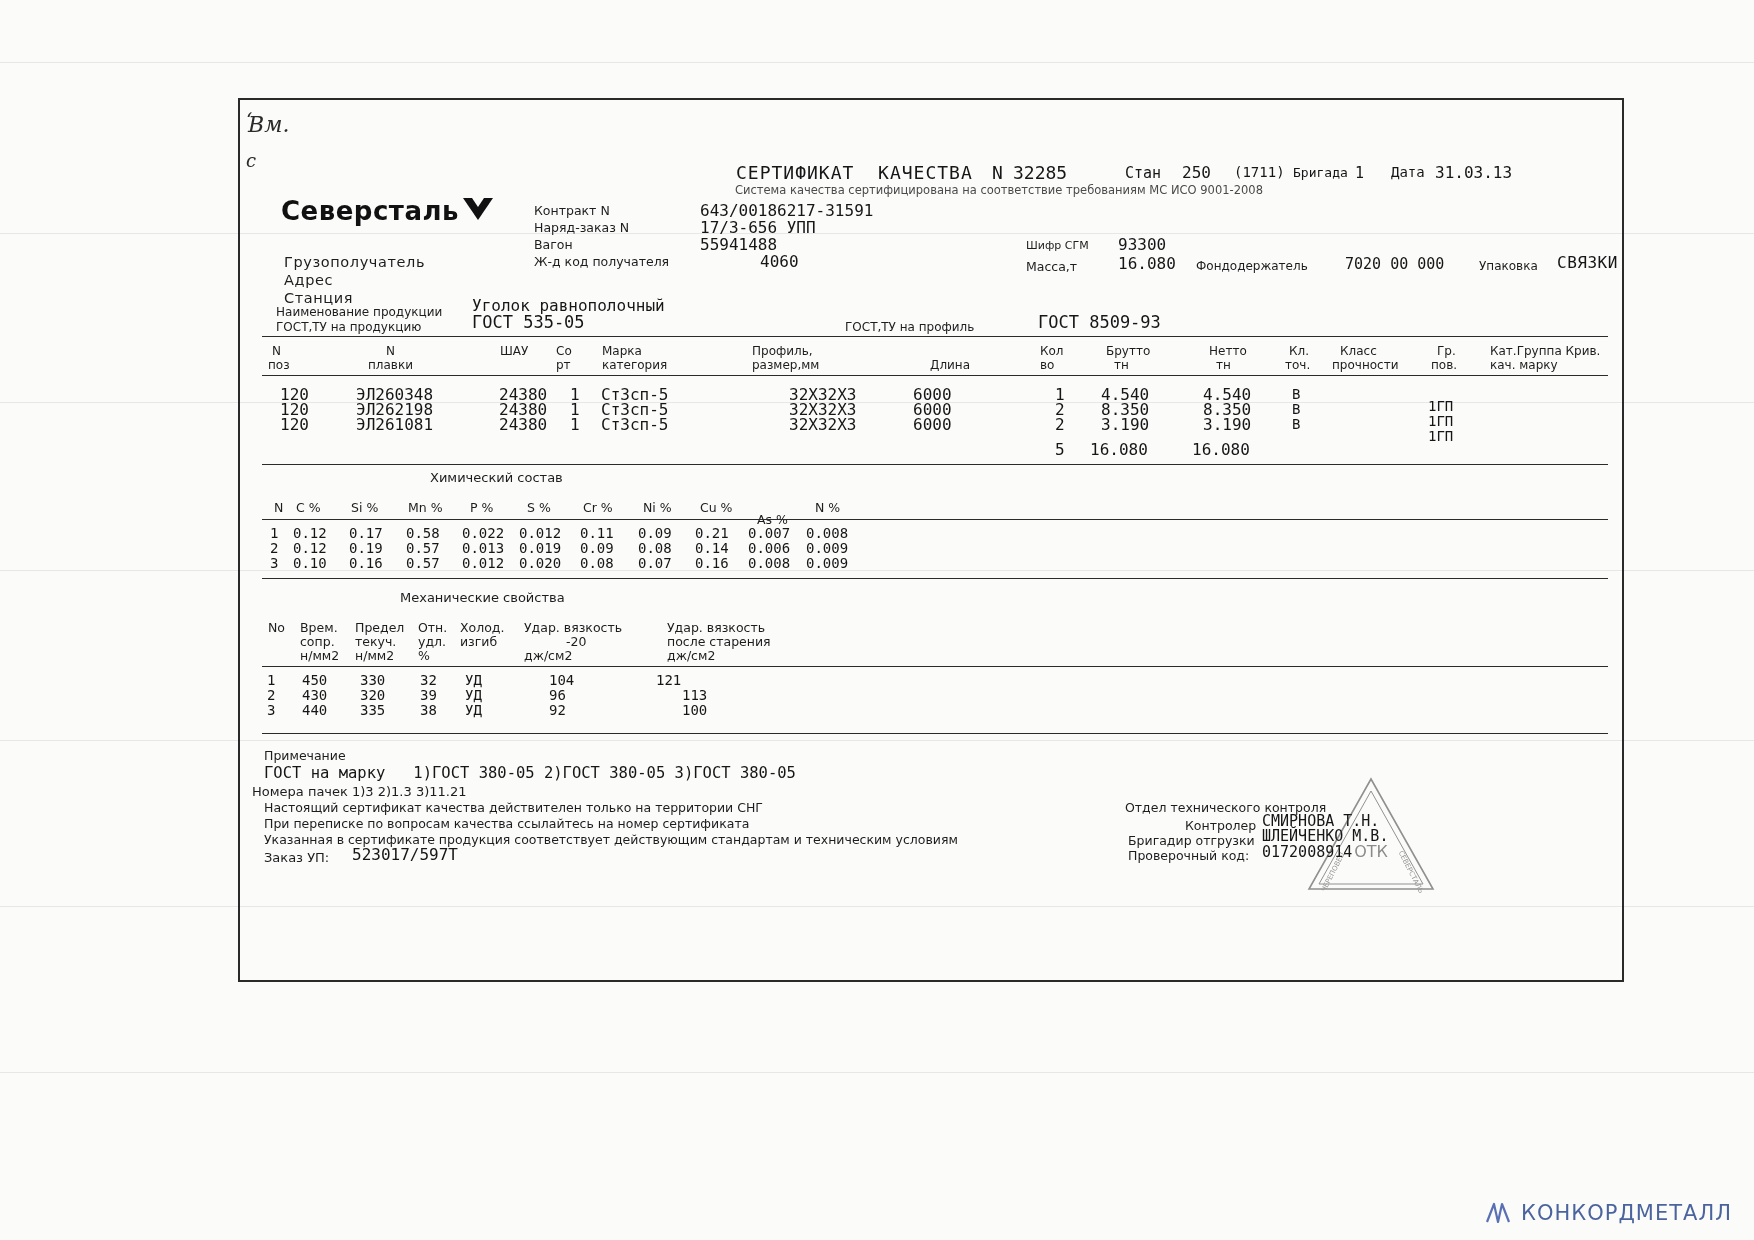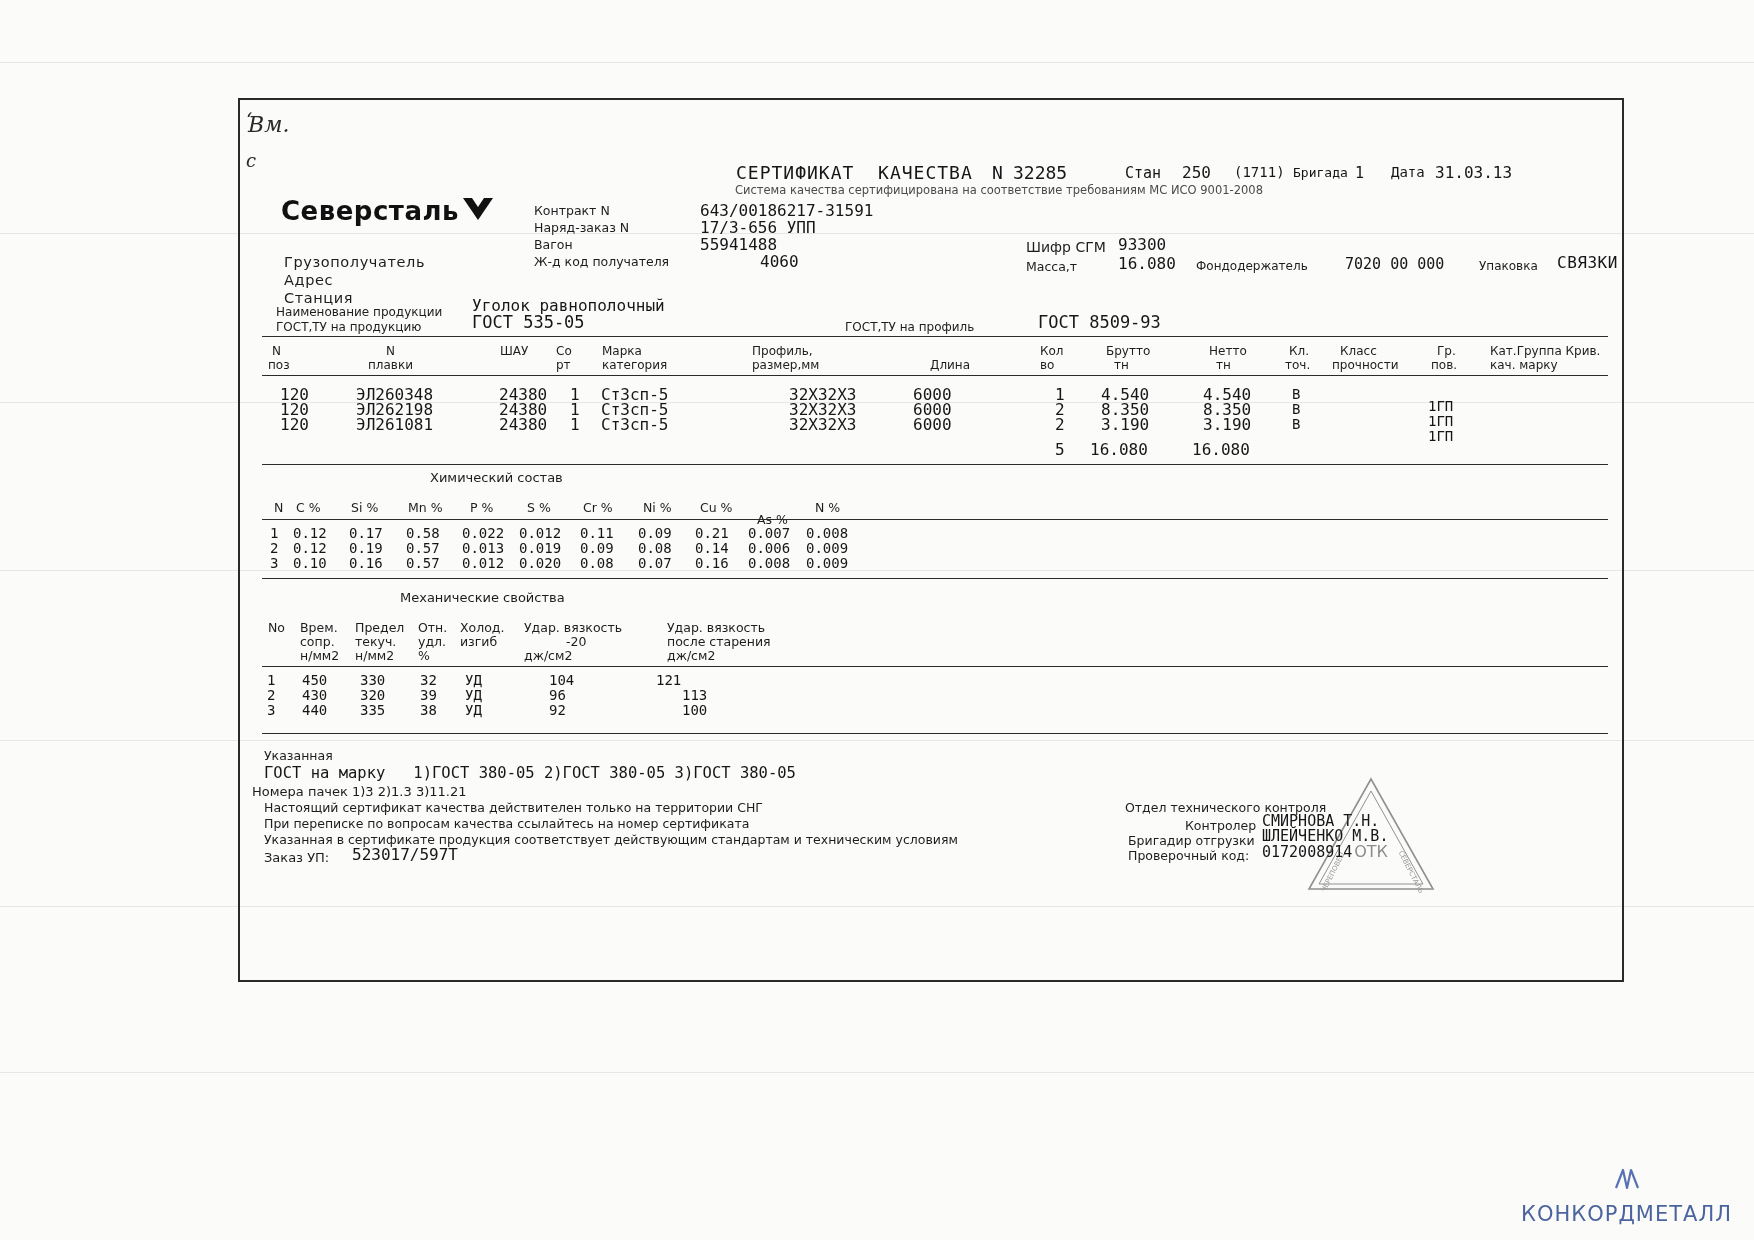--- a/index.html
+++ b/index.html
@@ -110,21 +110,20 @@
   .stamp svg { display:block; }
   .wm {
     position: absolute;
     right: 22px;
     bottom: 14px;
     display: flex;
     align-items: center;
     gap: 10px;
     color: #3d5aa8;
     opacity: .85;
-    flex-direction: column;
   }
   .wm-text {
     font-family: "DejaVu Sans", sans-serif;
     font-size: 21px;
     letter-spacing: 1px;
     color: #2d4a8f;
   }
   .wm-mark {
     width: 26px;
     height: 26px;
@@ -187,21 +186,21 @@
 
 <div class="txt" style="left:276px; top:305px; font-size:12px;">Наименование продукции</div>
 <div class="tmono" style="left:472px; top:296px; font-size:16px;">Уголок равнополочный</div>
 
 <div class="txt" style="left:276px; top:320px; font-size:12px;">ГОСТ,ТУ на продукцию</div>
 <div class="tmono" style="left:472px; top:312px; font-size:17px;">ГОСТ 535-05</div>
 
 <div class="txt" style="left:845px; top:320px; font-size:12px;">ГОСТ,ТУ на профиль</div>
 <div class="tmono" style="left:1038px; top:312px; font-size:17px;">ГОСТ 8509-93</div>
 
-<div class="txt" style="left:1026px; top:239px; font-size:14px;">Шифр СГМ</div>
+<div class="txt" style="left:1026px; top:239px; font-size:11px;">Шифр СГМ</div>
 <div class="tmono" style="left:1118px; top:235px; font-size:16px;">93300</div>
 
 <div class="txt" style="left:1026px; top:259px; font-size:12.5px;">Масса,т</div>
 <div class="tmono" style="left:1118px; top:254px; font-size:16px;">16.080</div>
 <div class="txt" style="left:1196px; top:259px; font-size:12px;">Фондодержатель</div>
 <div class="tmono" style="left:1345px; top:255px; font-size:15px;">7020 00 000</div>
 <div class="txt" style="left:1479px; top:259px; font-size:12px;">Упаковка</div>
 <div class="tmono" style="left:1557px; top:253px; font-size:16px; letter-spacing:.5px;">СВЯЗКИ</div>
 
 <div class="hline" style="left:262px; top:336px; width:1346px;"></div>
@@ -378,21 +377,21 @@
 <div class="tmono" style="left:267px; top:702px; font-size:14px;">3</div>
 <div class="tmono" style="left:302px; top:702px; font-size:14px;">440</div>
 <div class="tmono" style="left:360px; top:702px; font-size:14px;">335</div>
 <div class="tmono" style="left:420px; top:702px; font-size:14px;">38</div>
 <div class="tmono" style="left:465px; top:702px; font-size:14px;">УД</div>
 <div class="tmono" style="left:549px; top:702px; font-size:14px;">92</div>
 <div class="tmono" style="left:682px; top:702px; font-size:14px;">100</div>
 
 <div class="hline" style="left:262px; top:733px; width:1346px;"></div>
 
-<div class="txt" style="left:264px; top:748px; font-size:12.5px;">Указанная</div>
+<div class="txt" style="left:264px; top:748px; font-size:12.5px;">Примечание</div>
 <div class="tmono" style="left:264px; top:764px; font-size:15.5px;">ГОСТ на марку   1)ГОСТ 380-05 2)ГОСТ 380-05 3)ГОСТ 380-05</div>
 <div class="txt" style="left:252px; top:784px; font-size:13px;">Номера пачек 1)3 2)1.3 3)11.21</div>
 <div class="txt" style="left:264px; top:800px; font-size:12.5px;">Настоящий сертификат качества действителен только на территории СНГ</div>
 <div class="txt" style="left:264px; top:816px; font-size:12.5px;">При переписке по вопросам качества ссылайтесь на номер сертификата</div>
 <div class="txt" style="left:264px; top:832px; font-size:12.5px;">Указанная в сертификате продукция соответствует действующим стандартам и техническим условиям</div>
 <div class="txt" style="left:264px; top:850px; font-size:13px;">Заказ УП:</div>
 <div class="tmono" style="left:352px; top:845px; font-size:16px;">523017/597Т</div>
 
 <div class="txt" style="left:1125px; top:800px; font-size:12.5px;">Отдел технического контроля</div>
 <div class="txt" style="left:1185px; top:818px; font-size:12.5px;">Контролер</div>

